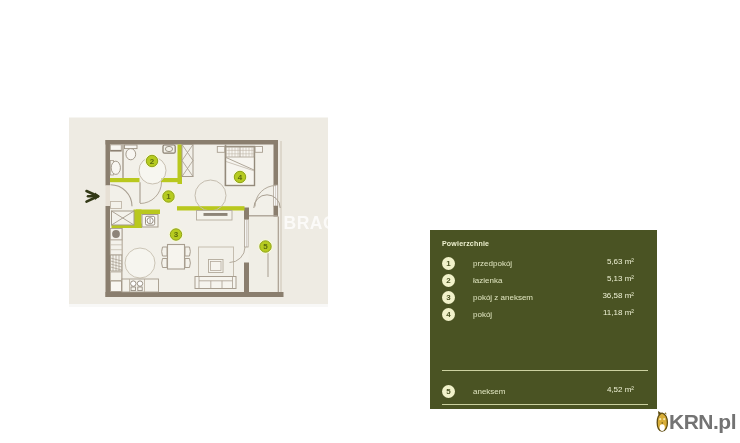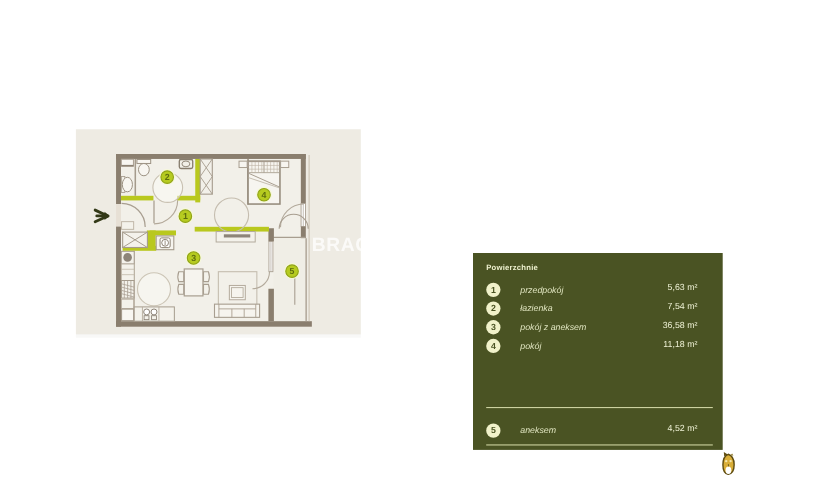--- a/index.html
+++ b/index.html
@@ -4,21 +4,21 @@
 <style>
   html,body{margin:0;padding:0;}
   body{width:740px;height:443px;background:#ffffff;position:relative;overflow:hidden;
        font-family:"Liberation Sans", sans-serif;}
   #plan-svg{position:absolute;left:0;top:0;}
   #legend{position:absolute;left:430px;top:230px;width:227px;height:179px;background:#4a5323;}
   .lg-head{position:absolute;left:12px;top:9.5px;font-size:7px;font-weight:bold;color:#eef1cf;letter-spacing:.2px;}
   .lg-row{position:absolute;left:0;width:227px;height:14px;}
   .lg-circ{position:absolute;left:12px;top:0;width:13px;height:13px;border-radius:50%;
            background:#f1f2ca;color:#4a5323;font-size:8px;font-weight:bold;text-align:center;line-height:13px;}
-  .lg-lab{position:absolute;left:43px;top:2px;font-size:8px;color:#e0e5c0;font-style:italic;}
+  .lg-lab{position:absolute;left:43px;top:2px;font-size:8px;color:#e0e5c0;}
   .lg-val{position:absolute;right:23px;top:0;font-size:8px;color:#eef1d4;}
   .lg-line{position:absolute;left:12px;width:206px;height:1px;background:#ccd1a0;}
   #krn{position:absolute;left:654px;top:408px;width:86px;height:26px;}
   #krn .txt{position:absolute;left:15px;top:2px;font-size:21px;font-weight:bold;color:#737373;letter-spacing:-0.5px;}
 </style>
 </head>
 <body>
 
 <svg id="plan-svg" width="740" height="443" viewBox="0 0 740 443">
 
@@ -286,21 +286,21 @@
 
   <div class="lg-row" style="top:26.5px;">
       <span class="lg-circ">1</span>
       <span class="lg-lab">przedpokój</span>
       <span class="lg-val">5,63 m²</span>
     </div>
 
   <div class="lg-row" style="top:43.5px;">
       <span class="lg-circ">2</span>
       <span class="lg-lab">łazienka</span>
-      <span class="lg-val">7,54 m²</span>
+      <span class="lg-val">5,13 m²</span>
     </div>
 
   <div class="lg-row" style="top:60.5px;">
       <span class="lg-circ">3</span>
       <span class="lg-lab">pokój z aneksem</span>
       <span class="lg-val">36,58 m²</span>
     </div>
 
   <div class="lg-row" style="top:77.5px;">
       <span class="lg-circ">4</span>
@@ -324,13 +324,14 @@
   <svg width="15" height="26" viewBox="0 0 15 26" style="position:absolute;left:1px;top:2px;">
     <path d="M7.0 3.0 C3.6 4.2 2.2 7.5 2.2 12.5 C2.2 17.5 3.4 20.6 7.0 21.2 C10.8 20.6 12.4 17.5 12.4 12.5 C12.4 7.5 10.6 4.2 7.0 3.0 Z" fill="#d9ae38" stroke="#5f4d12" stroke-width="1.3"></path>
     <path d="M3.0 1.0 L6.6 3.2 L3.4 5.0 Z" fill="#5f4d12"></path>
     <path d="M10.6 2.2 L11.8 4.4 L9.4 3.6 Z" fill="#8a741f"></path>
     <ellipse cx="7.2" cy="17.6" rx="2.6" ry="3.4" fill="#ffffff"></ellipse>
     <circle cx="5.2" cy="9.2" r="1.1" fill="#f4e6b0"></circle>
     <circle cx="9.2" cy="9.2" r="1.1" fill="#f4e6b0"></circle>
     <line x1="7.2" y1="12" x2="7.2" y2="14" stroke="#5f4d12" stroke-width="0.8"></line>
   </svg>
 
+  <span class="txt">KRN.pl</span>
 </div>
 
 </body></html>

